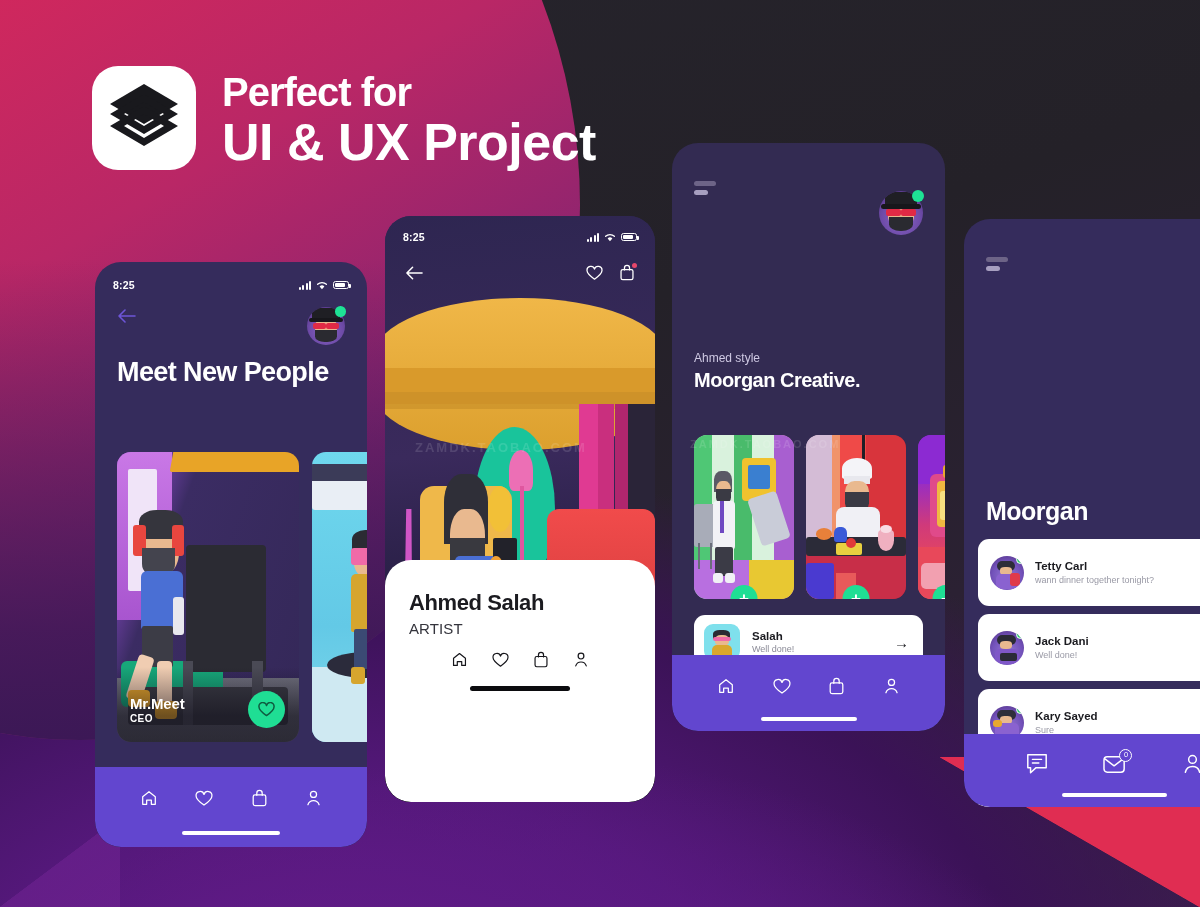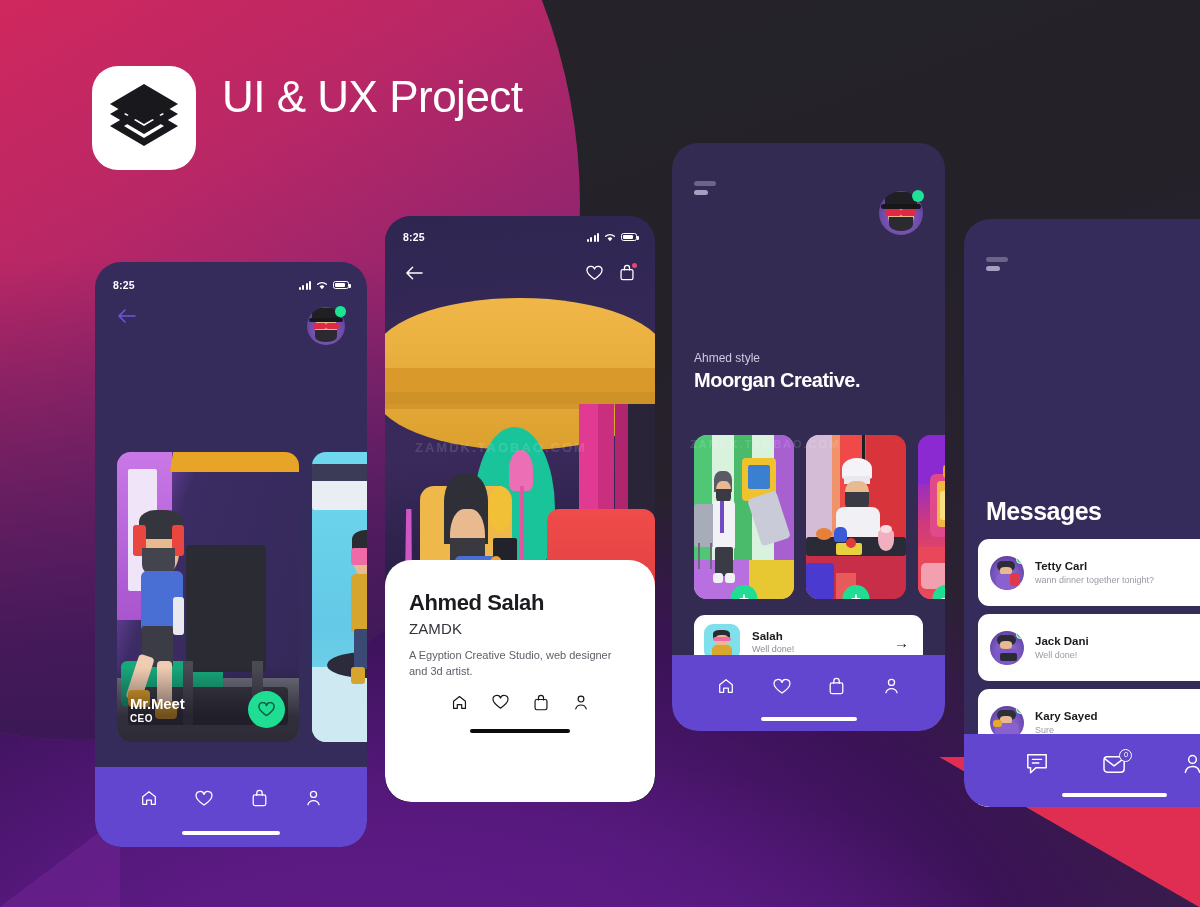--- a/index.html
+++ b/index.html
@@ -45,21 +45,21 @@
   }
 
   
   #header { position:absolute; left:92px; top:66px; display:flex; align-items:flex-start; gap:26px; z-index:30; }
   .logo-tile {
     width:104px; height:104px; background:#fff; border-radius:26px;
     display:flex; align-items:center; justify-content:center;
   }
   .head-text { padding-top:6px; }
   .head-l1 { font-size:40px; font-weight:700; color:#fff; letter-spacing:-1px; line-height:1.03; }
-  .head-l2 { font-size:44px; font-weight:400; color:#fff; letter-spacing:-0.5px; line-height:1.12; }
+  .head-l2 { font-size:52px; font-weight:700; color:#fff; letter-spacing:-0.5px; line-height:1.12; }
 
   
   .phone { position:absolute; overflow:hidden; z-index:20; }
   .phone-inner { position:absolute; inset:0; overflow:hidden; }
 
   .status { display:flex; justify-content:space-between; align-items:center; padding:0 18px; }
   .status .time { font-size:10.5px; font-weight:700; color:#fff; letter-spacing:.2px; }
   .status .icons { display:flex; align-items:center; gap:5px; }
 
   .sigbar { display:flex; align-items:flex-end; gap:1.5px; height:9px; }
@@ -200,20 +200,21 @@
   <div class="logo-tile">
     <span>
       <svg width="72" height="68" viewBox="0 0 72 68">
         <polygon points="36,2 70,22 36,42 2,22" fill="#19191d"></polygon>
         <path d="M2,32 L36,12 L70,32 L36,52 Z M36,20 L16,32 L36,44 L56,32 Z" fill="#19191d"></path>
         <path d="M2,44 L36,24 L70,44 L36,64 Z M36,32 L16,44 L36,56 L56,44 Z" fill="#19191d"></path>
       </svg>
     </span>
   </div>
   <div class="head-text">
+    <div class="head-l1">Perfect for</div>
     <div class="head-l2">UI &amp; UX Project</div>
   </div>
 </div>
 
 <div class="phone" id="phone1">
   <div class="phone-inner">
     <div class="status" id="p1-status">
       <span class="time">8:25</span>
       <span class="icons">
         <span class="sigbar">
@@ -246,20 +247,21 @@
               <span></span>
               <span></span>
             </div>
             <div class="hat"></div>
             <div class="brim"></div>
           </div>
         <div class="dot"></div>
       </div>
     </div>
 
+    <div id="p1-title">Meet New People</div>
 
     <div id="p1-cards">
       <div class="p1-card">
         <div class="scene" style="background:linear-gradient(110deg,#8f4fc4 0%,#7b44b4 14%,#3b2c63 30%,#342858 100%)">
           <div class="fig" style="left:0;top:0;width:30%;height:58%;background:linear-gradient(180deg,#c978e6,#a855cf)"></div>
           <div class="fig" style="left:6%;top:6%;width:16%;height:42%;background:#f0e4f8;border-radius:2px"></div>
           <div class="fig" style="left:30%;top:-2%;width:75%;height:9%;background:#e8a427;border-radius:2px;transform:skewX(-10deg)"></div>
           <div class="fig" style="left:0;bottom:0;width:100%;height:22%;background:linear-gradient(180deg,#6f6f7d,#55555f)"></div>
           <div class="fig" style="left:2%;bottom:12%;width:56%;height:16%;background:#17a87a;border-radius:6px"></div>
           <div class="fig" style="left:6%;bottom:6%;width:88%;height:13%;background:#3b3b44;border-radius:4px"></div>
@@ -391,22 +393,21 @@
               <rect x="2" y="6.5" width="14" height="12" rx="2" fill="none" stroke="#fff" stroke-width="1.5"></rect>
               <path d="M6 7 V4.6 A3 3 0 0 1 12 4.6 V7" fill="none" stroke="#fff" stroke-width="1.5" stroke-linecap="round"></path>
             </svg>
           <i style="position:absolute;right:-2px;top:-1px;width:5px;height:5px;border-radius:50%;background:#e8476b;display:block"></i>
         </span>
       </span>
     </div>
 
     <div id="p2-sheet">
       <div id="p2-name">Ahmed Salah</div>
-      <div id="p2-role">ZAMDK</div>
-      <div id="p2-desc">A Egyption Creative Studio, web designer and 3d artist.</div>
+      <div id="p2-role">ARTIST</div>
       <div class="navbar" id="p2-nav" style="position:relative">
         <div class="navrow">
           <span><svg width="17" height="17" viewBox="0 0 20 20">
                 <path d="M3 8.6 L10 3 L17 8.6 V17 H12.6 V12.4 H7.4 V17 H3 Z" fill="none" stroke="#16161b" stroke-width="1.4" stroke-linejoin="round"></path>
               </svg></span>
           <span><svg width="17" height="16" viewBox="0 0 20 18">
                 <path d="M10 16.3 C3.6 11.9 1.2 9.3 1.2 6.2 A4.5 4.5 0 0 1 10 4.5 A4.5 4.5 0 0 1 18.8 6.2 C18.8 9.3 16.4 11.9 10 16.3 Z" fill="none" stroke="#16161b" stroke-width="1.4" stroke-linejoin="round"></path>
               </svg></span>
           <span><svg width="16" height="17" viewBox="0 0 18 20">
                 <rect x="2" y="6.5" width="14" height="12" rx="2" fill="none" stroke="#16161b" stroke-width="1.4"></rect>
@@ -564,21 +565,21 @@
   </div>
 </div>
 
 <div class="phone" id="phone4">
   <div class="phone-inner">
     <div class="handle-grp">
         <i></i>
         <i></i>
       </div>
 
-    <div id="p4-title">Messages</div>
+    <div id="p4-title">Moorgan</div>
 
     <div id="p4-list">
       <div class="mrow">
         <div class="mav">
           <i style="position:absolute;left:22%;top:16%;width:52%;height:30%;background:#2d2d38;border-radius:6px;display:block"></i>
           <i style="position:absolute;left:30%;top:34%;width:36%;height:22%;background:#e9b98f;border-radius:40%;display:block"></i>
           <i style="position:absolute;left:18%;top:54%;width:64%;height:46%;background:#8a62d0;border-radius:5px;display:block"></i>
           <i style="position:absolute;left:60%;top:50%;width:28%;height:40%;background:#e03a4a;border-radius:3px;display:block"></i>
           <span class="pin"></span>
         </div>

